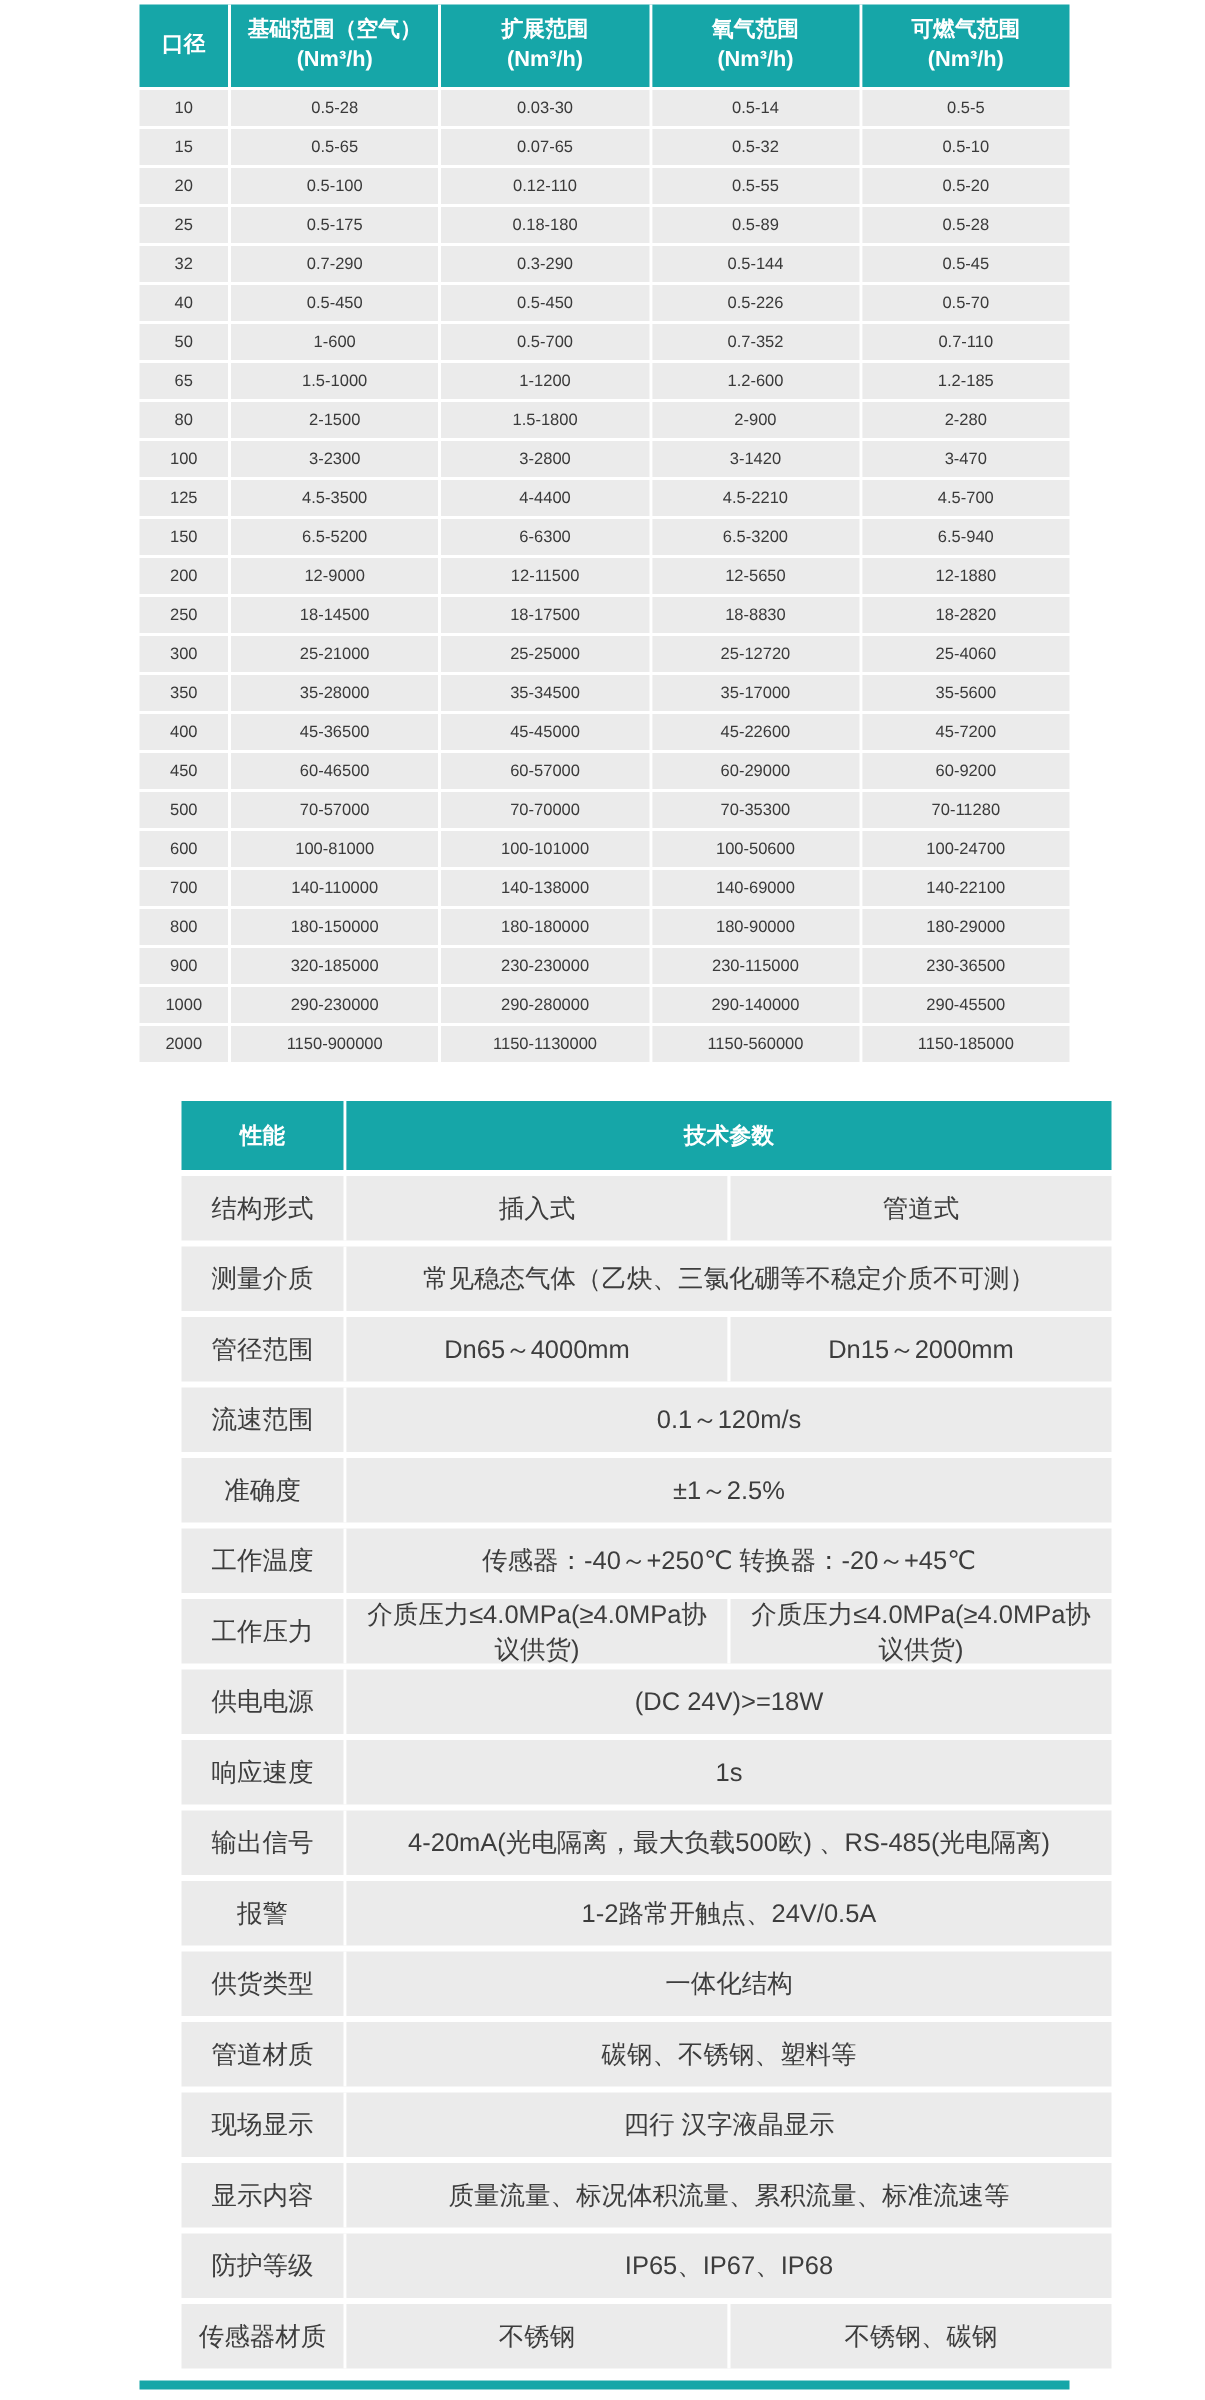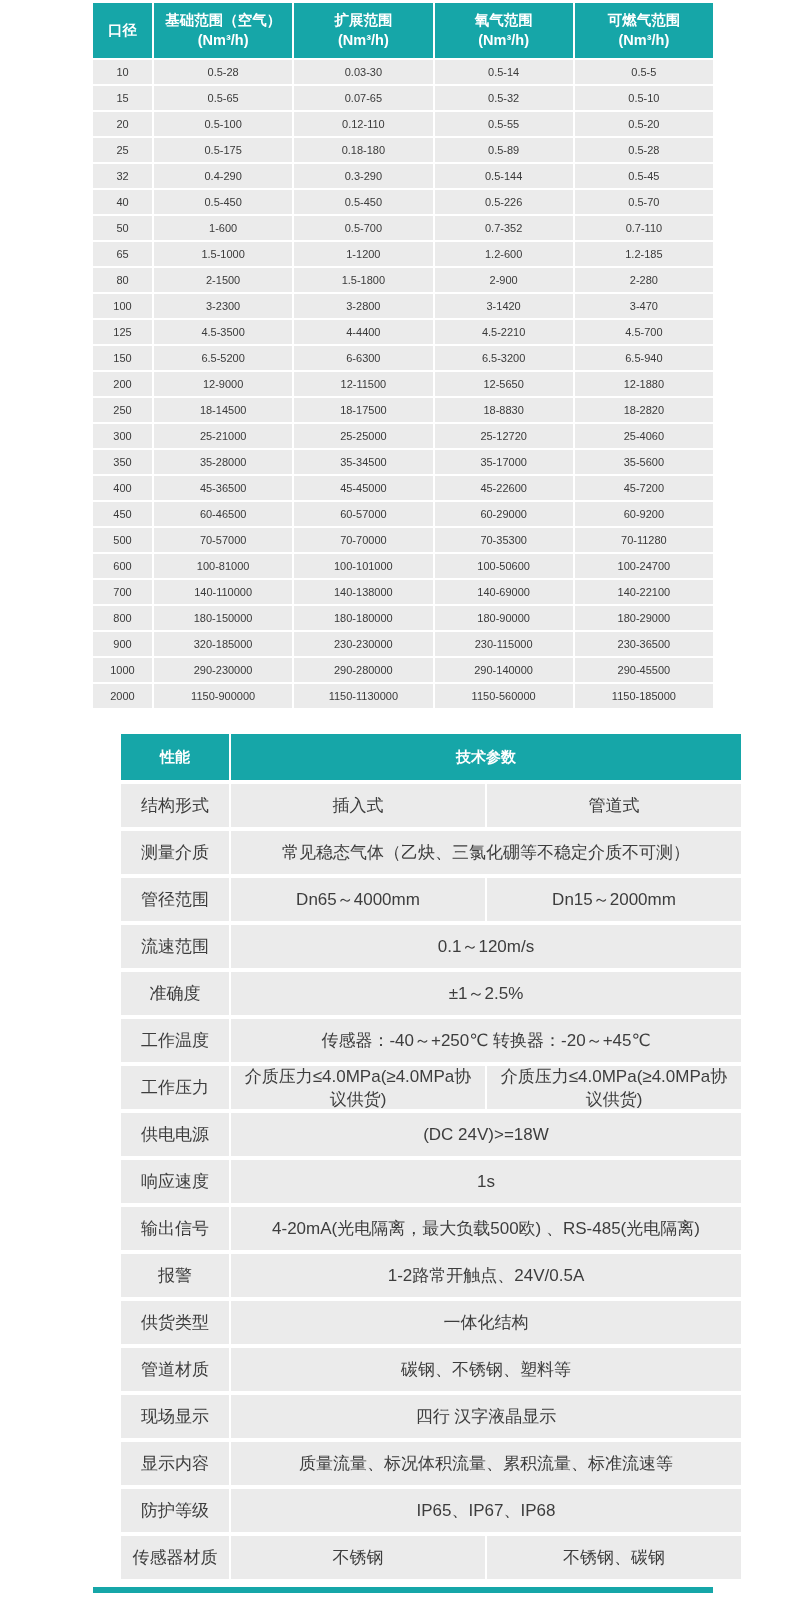--- a/index.html
+++ b/index.html
@@ -96,21 +96,21 @@
         </div>
         <div class="t1-row">
           <div class="t1-cell c0">25</div>
           <div class="t1-cell">0.5-175</div>
           <div class="t1-cell">0.18-180</div>
           <div class="t1-cell">0.5-89</div>
           <div class="t1-cell">0.5-28</div>
         </div>
         <div class="t1-row">
           <div class="t1-cell c0">32</div>
-          <div class="t1-cell">0.4-290</div>
+          <div class="t1-cell">0.7-290</div>
           <div class="t1-cell">0.3-290</div>
           <div class="t1-cell">0.5-144</div>
           <div class="t1-cell">0.5-45</div>
         </div>
         <div class="t1-row">
           <div class="t1-cell c0">40</div>
           <div class="t1-cell">0.5-450</div>
           <div class="t1-cell">0.5-450</div>
           <div class="t1-cell">0.5-226</div>
           <div class="t1-cell">0.5-70</div>

